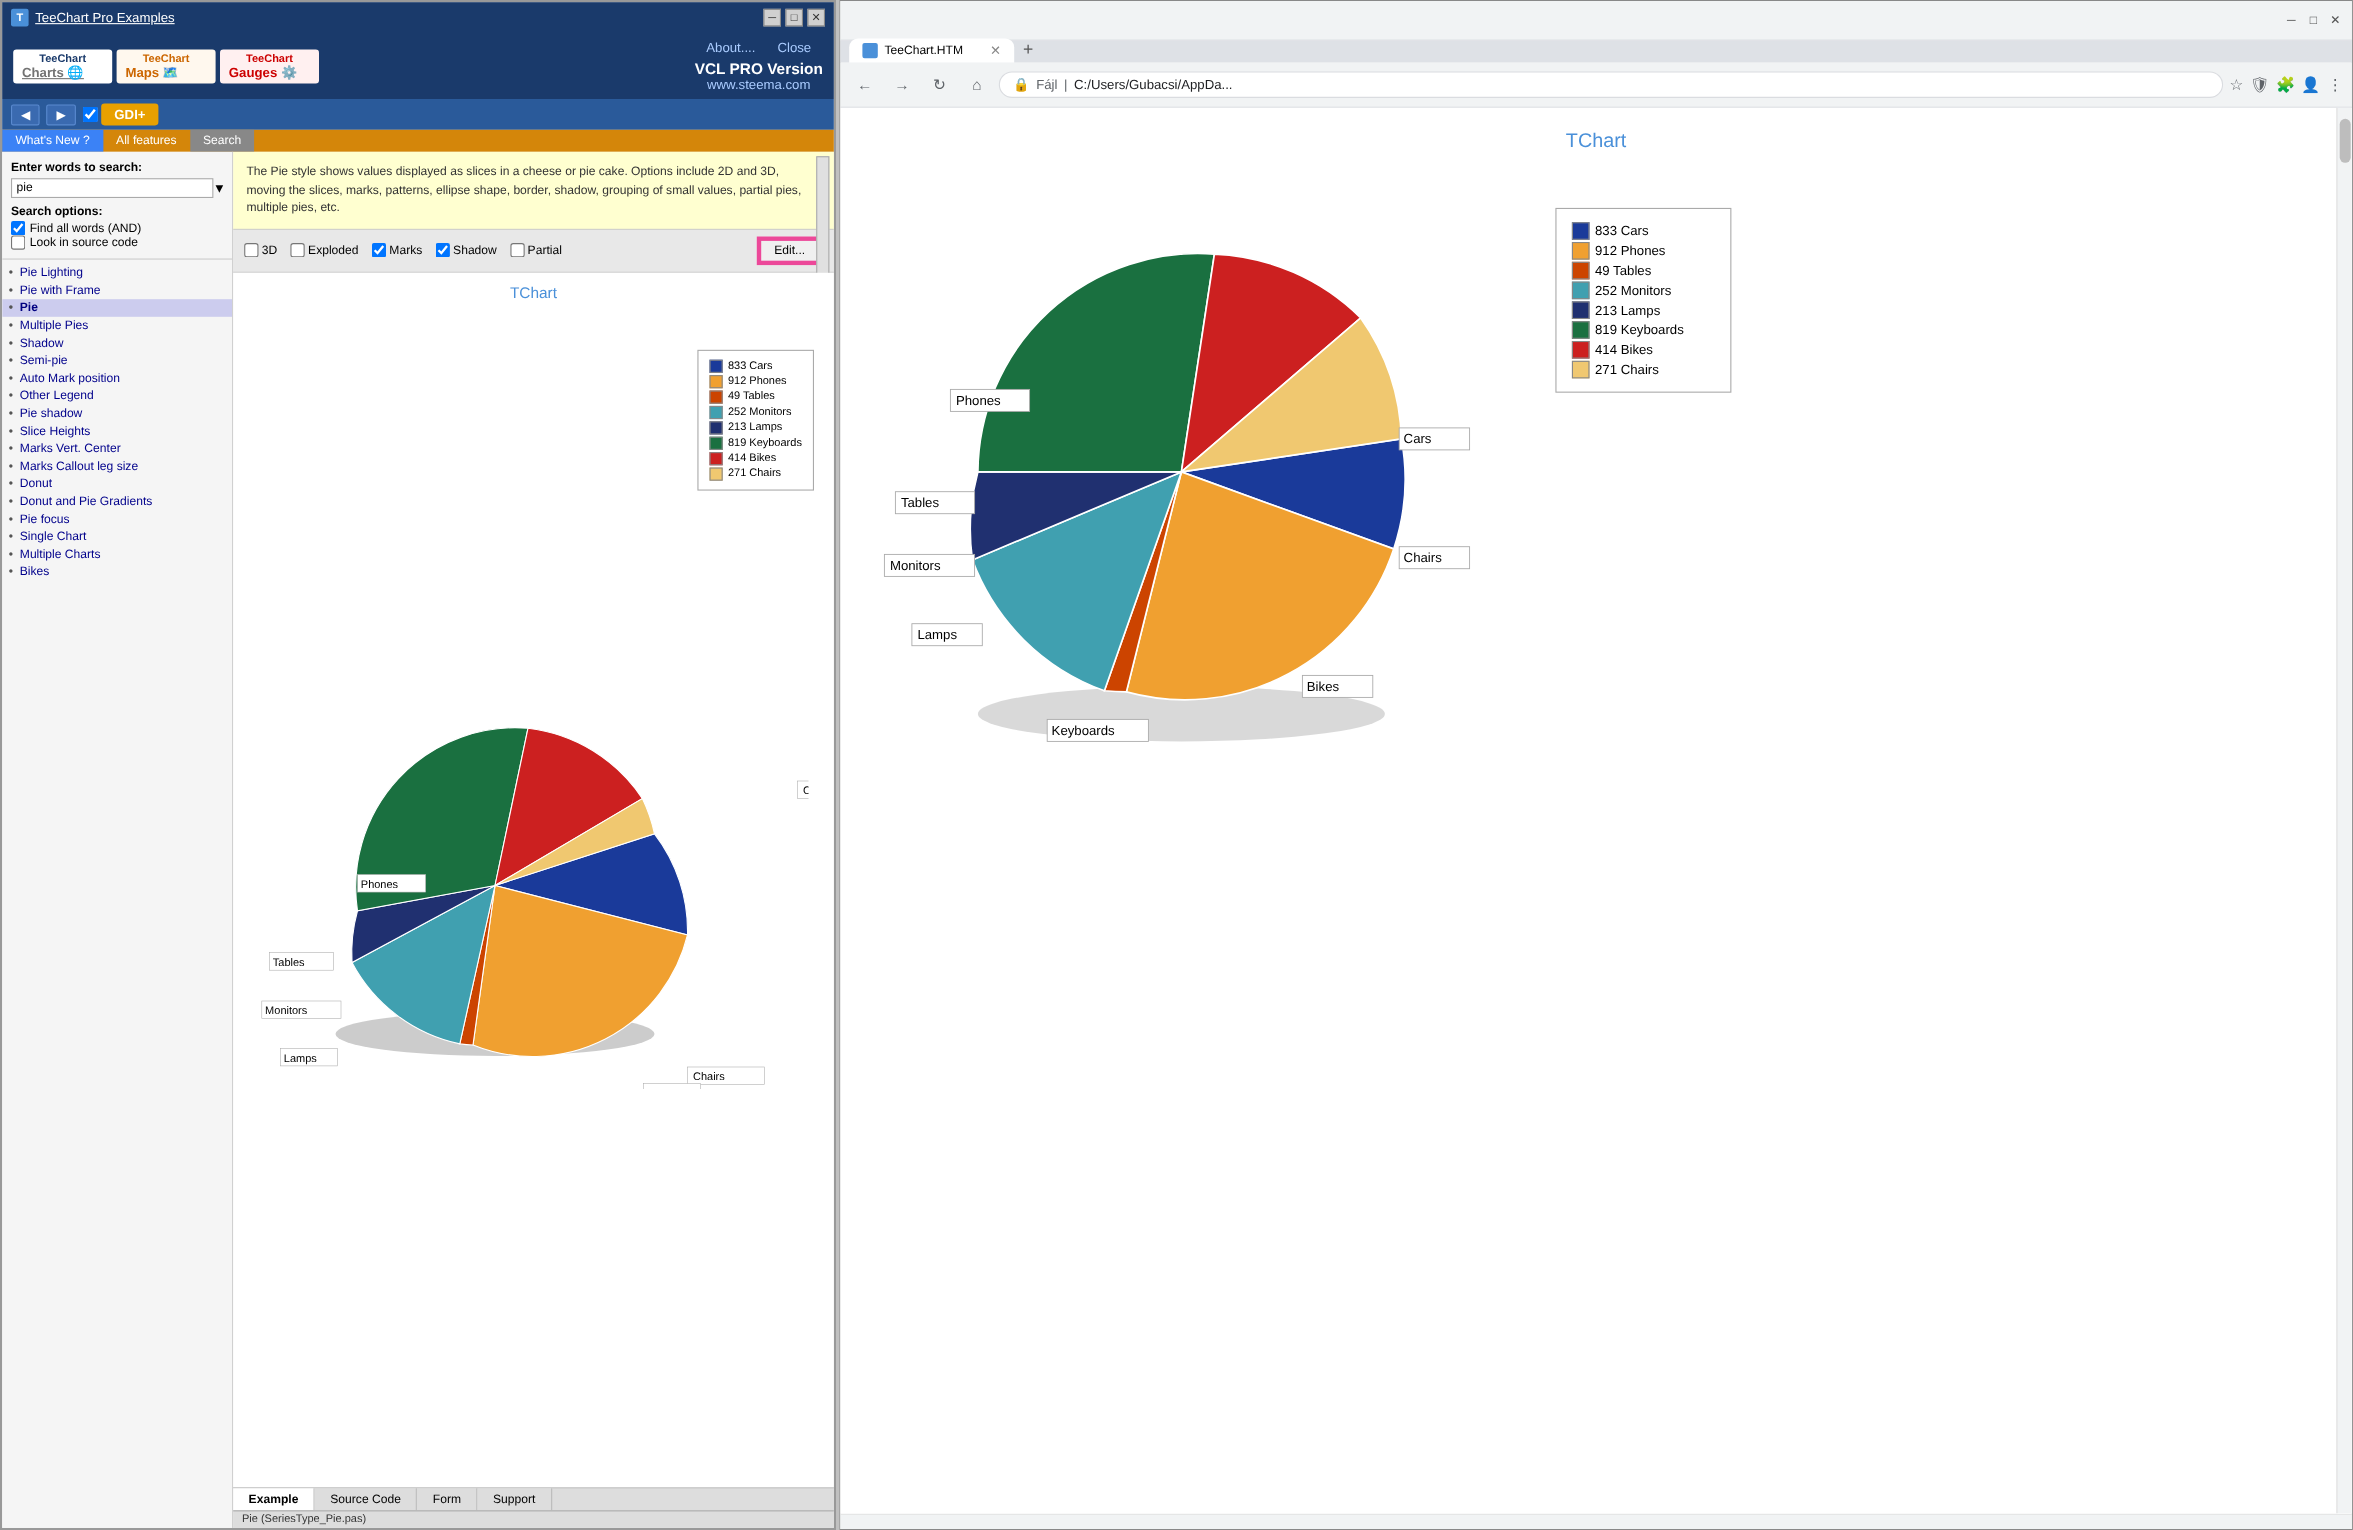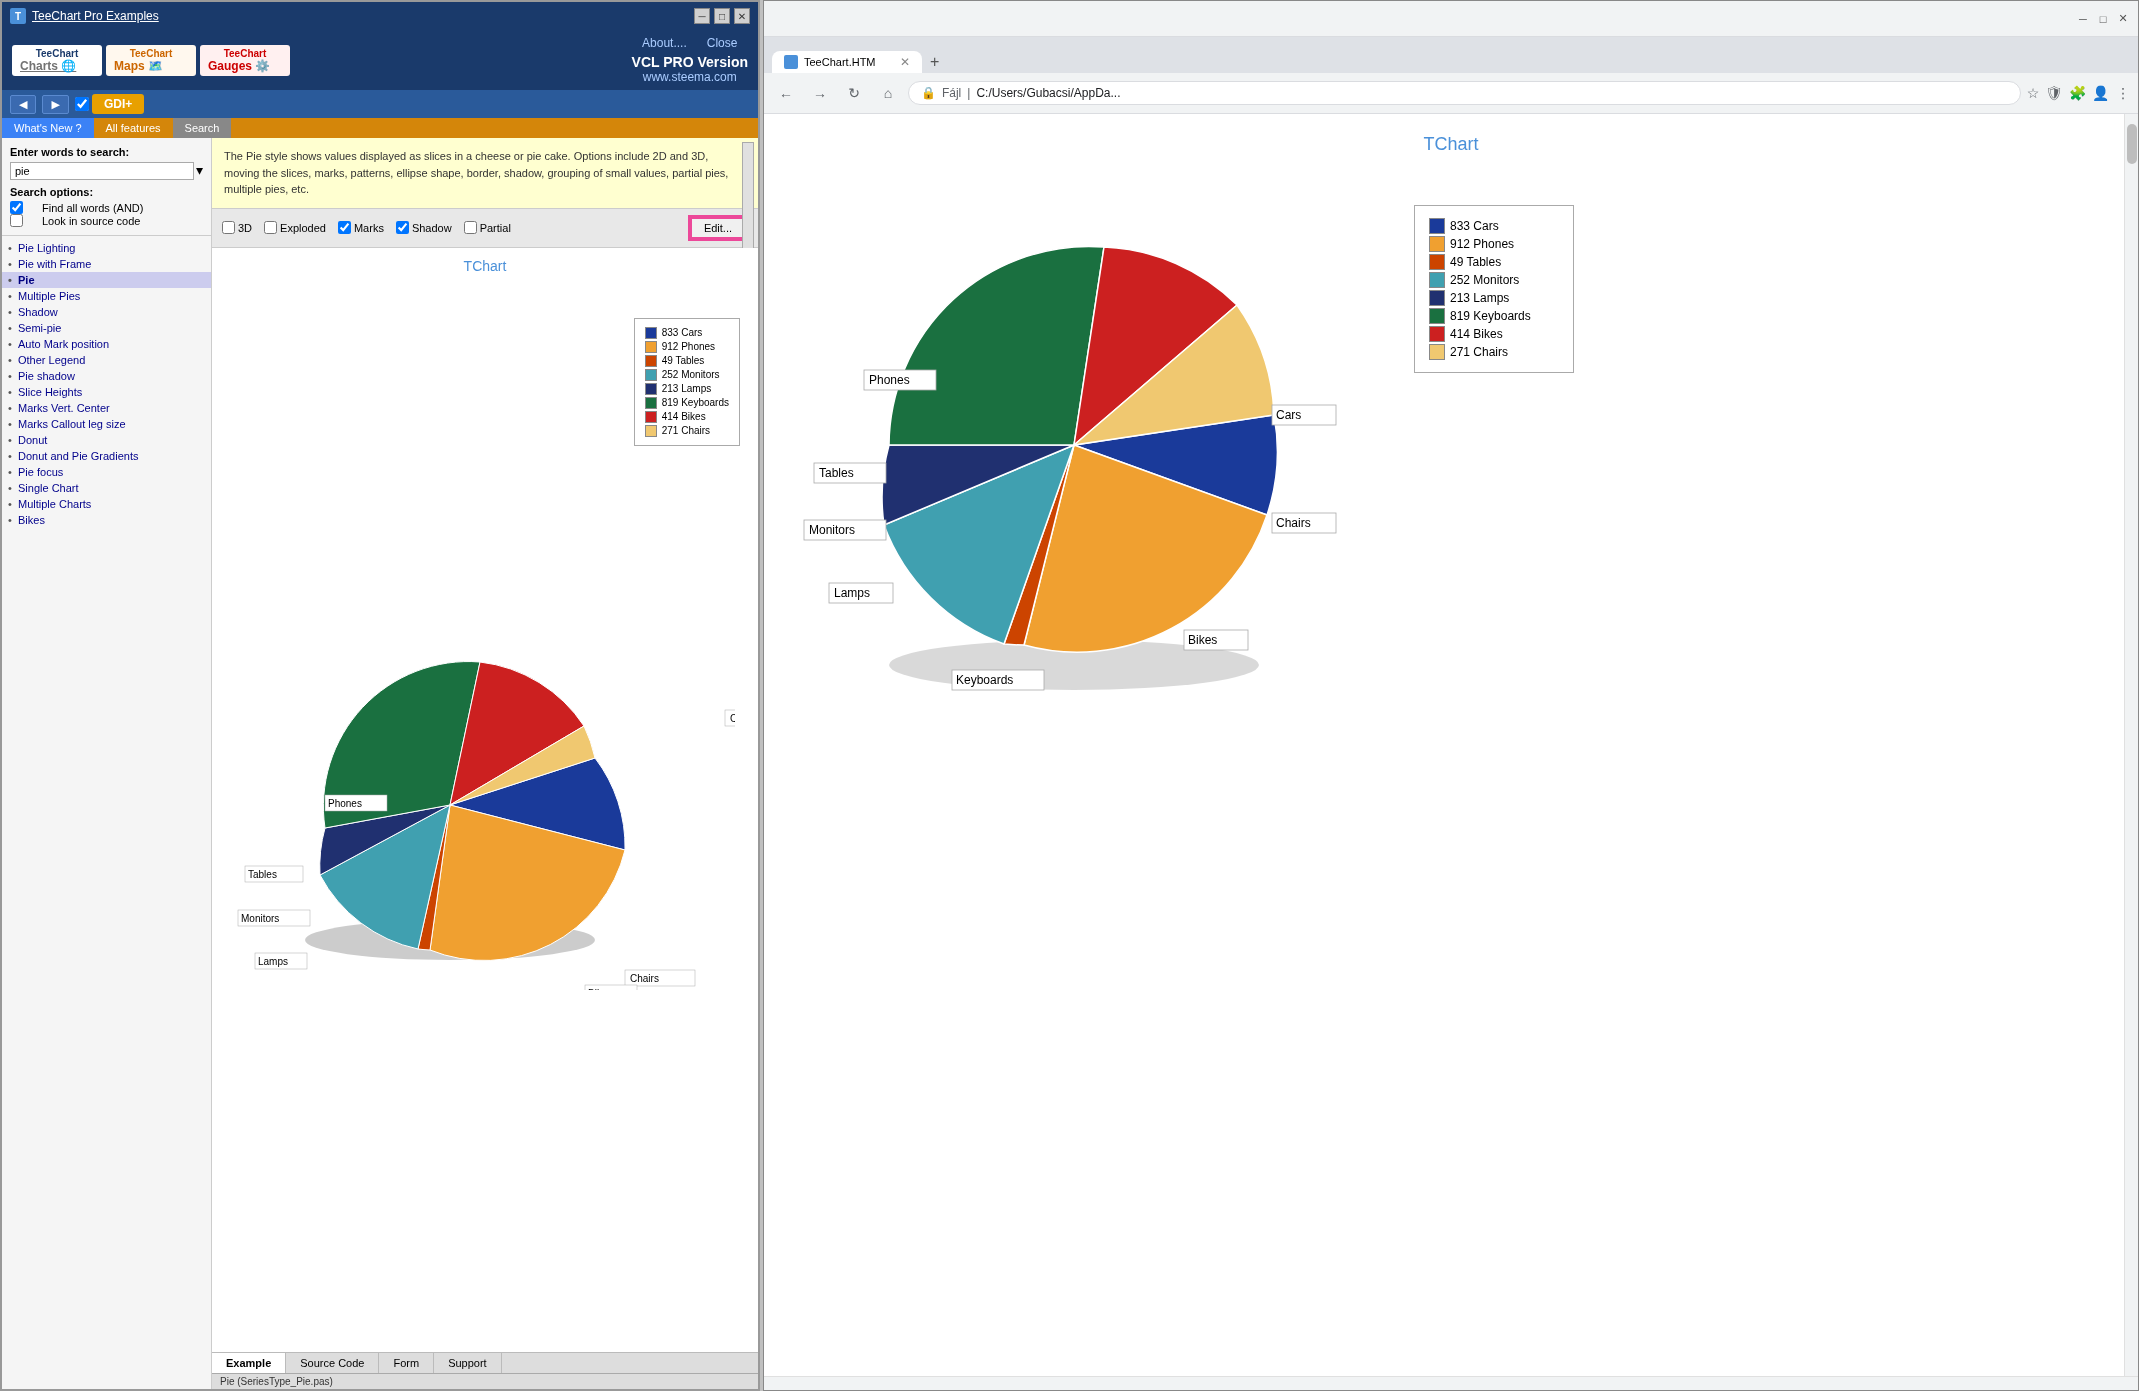--- a/index.html
+++ b/index.html
@@ -48,21 +48,21 @@
     .content-area { display: flex; flex: 1; }
 
     
     .sidebar { width: 210px; background: #f5f5f5; border-right: 1px solid #ccc; display: flex; flex-direction: column; overflow-y: auto; }
     .search-section { padding: 8px; border-bottom: 1px solid #ccc; }
     .search-label { font-size: 11px; font-weight: bold; margin-bottom: 4px; }
     .search-input-row { display: flex; gap: 2px; }
     .search-input { flex: 1; padding: 2px 4px; font-size: 11px; border: 1px solid #aaa; }
     .search-options { margin-top: 6px; }
     .search-options-label { font-size: 11px; font-weight: bold; margin-bottom: 3px; }
-    .checkbox-row { display: flex; align-items: center; gap: 19px; font-size: 11px; }
+    .checkbox-row { display: flex; align-items: center; gap: 4px; font-size: 11px; }
     .nav-list { padding: 4px 0; }
     .nav-item { padding: 2px 8px 2px 16px; font-size: 11px; cursor: pointer; color: #00008b; position: relative; }
     .nav-item:before { content: '•'; position: absolute; left: 6px; color: #555; }
     .nav-item.active { background: #cce; font-weight: bold; color: #000080; }
 
     
     .right-panel { flex: 1; display: flex; flex-direction: column; }
 
     
     .description-box { background: #ffffd0; border-bottom: 1px solid #ccc; padding: 10px 12px; font-size: 11px; line-height: 1.5; color: #333; min-height: 70px; position: relative; }
@@ -89,21 +89,21 @@
     .status-bar { background: #ddd; border-top: 1px solid #aaa; padding: 2px 8px; font-size: 10px; color: #333; }
 
     
     .browser-window { position: absolute; left: 763px; top: 0; width: 1376px; height: 1391px; background: white; border: 1px solid #888; display: flex; flex-direction: column; }
     .browser-title-bar { background: #f1f3f4; border-bottom: 1px solid #dadce0; padding: 4px 8px; display: flex; align-items: center; justify-content: space-between; height: 36px; }
     .browser-title-left { display: flex; align-items: center; gap: 8px; font-size: 12px; }
     .browser-title-controls { display: flex; gap: 6px; }
     .browser-ctrl-btn { width: 14px; height: 14px; display: flex; align-items: center; justify-content: center; font-size: 11px; color: #555; cursor: pointer; }
 
     
-    .browser-tab-strip { background: #dee1e6; padding: 6px 8px 0; display: flex; align-items: flex-end; gap: 2px; height: 36px; }
+    .browser-tab-strip { background: #dee1e6; padding: 6px 8px 0; display: flex; align-items: flex-end; gap: 2px; height: 20px; }
     .browser-tab { background: white; border-radius: 8px 8px 0 0; padding: 4px 12px; font-size: 11px; display: flex; align-items: center; gap: 6px; min-width: 150px; }
     .browser-tab-favicon { width: 14px; height: 14px; background: #4a90d9; border-radius: 2px; }
     .browser-tab-close { margin-left: auto; color: #888; font-size: 12px; cursor: pointer; }
     .browser-new-tab { background: none; border: none; color: #555; font-size: 16px; cursor: pointer; padding: 2px 6px; }
 
     
     .address-bar { background: #f1f3f4; border-bottom: 1px solid #dadce0; padding: 6px 8px; display: flex; align-items: center; gap: 6px; }
     .addr-btn { width: 28px; height: 28px; border-radius: 50%; display: flex; align-items: center; justify-content: center; font-size: 14px; color: #5f6368; cursor: pointer; border: none; background: none; }
     .address-input { flex: 1; background: white; border: 1px solid #dadce0; border-radius: 20px; padding: 4px 12px; font-size: 12px; display: flex; align-items: center; gap: 6px; }
     .addr-protocol { color: #5f6368; }

